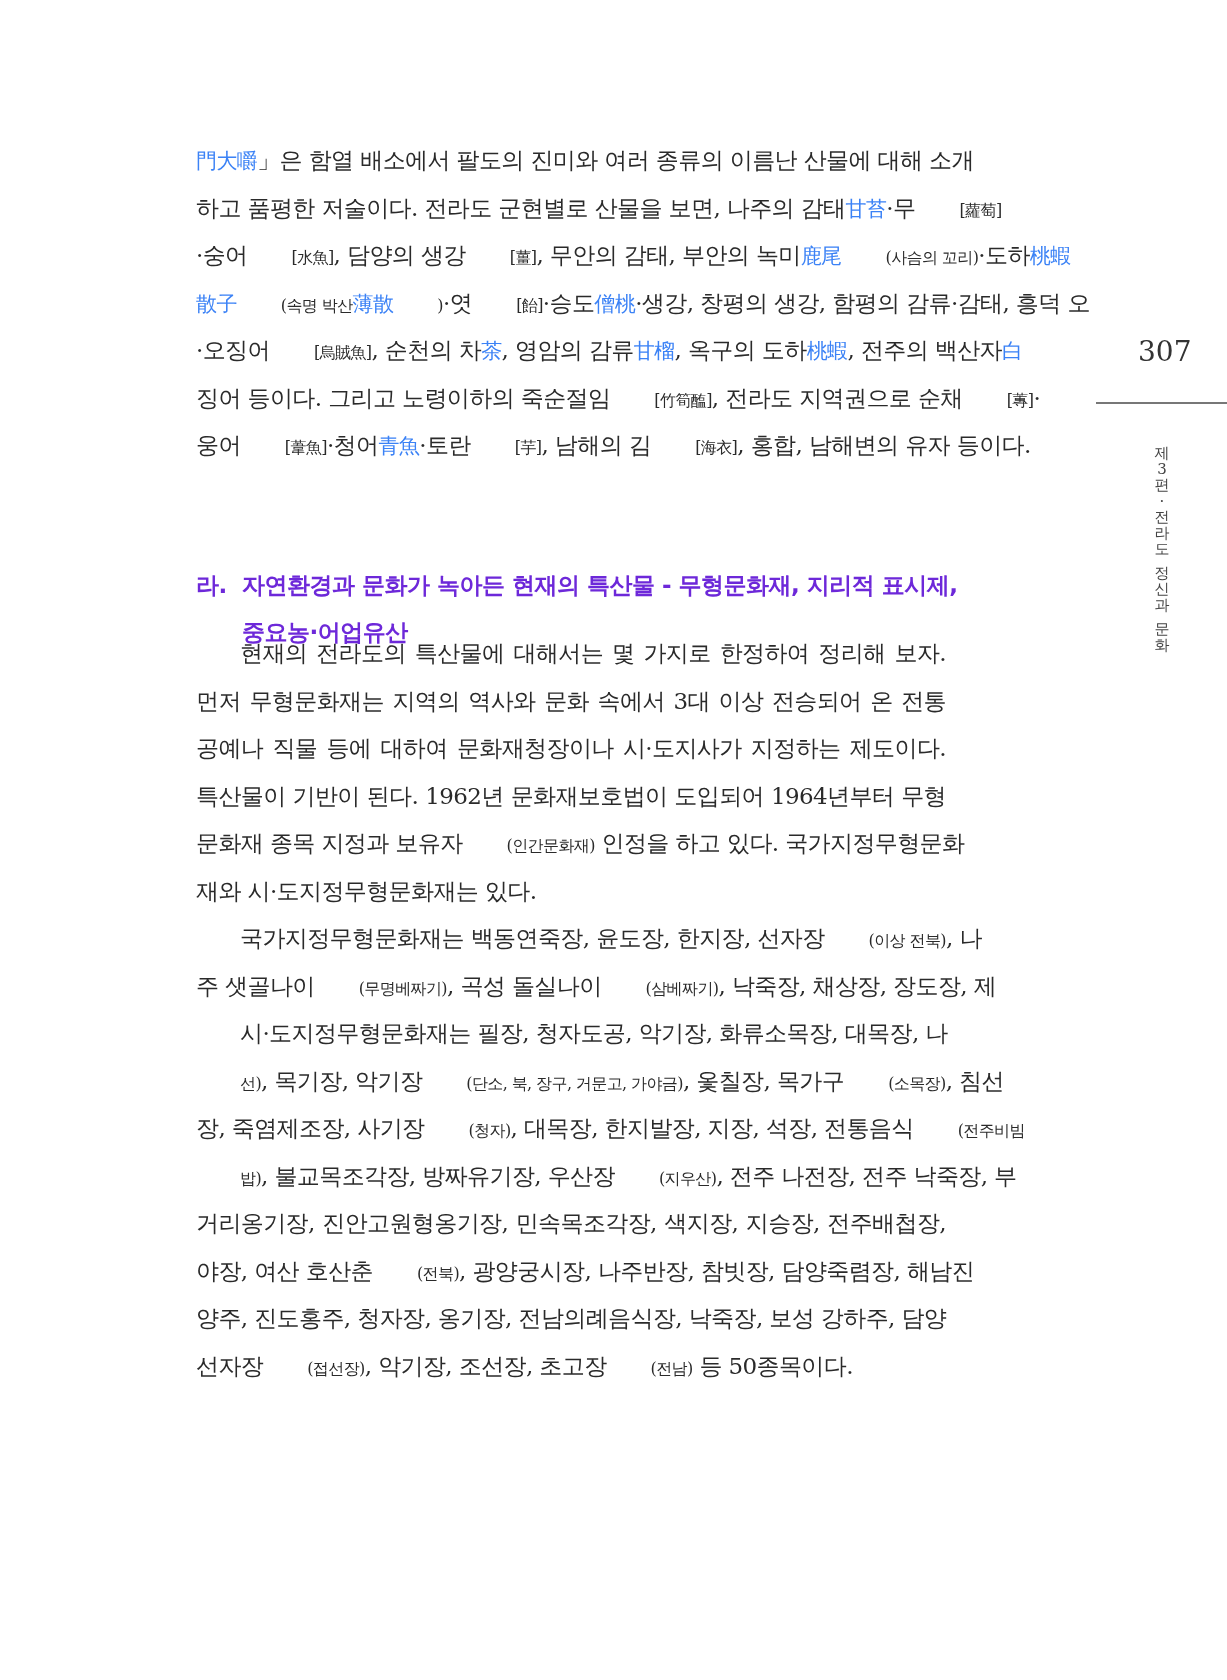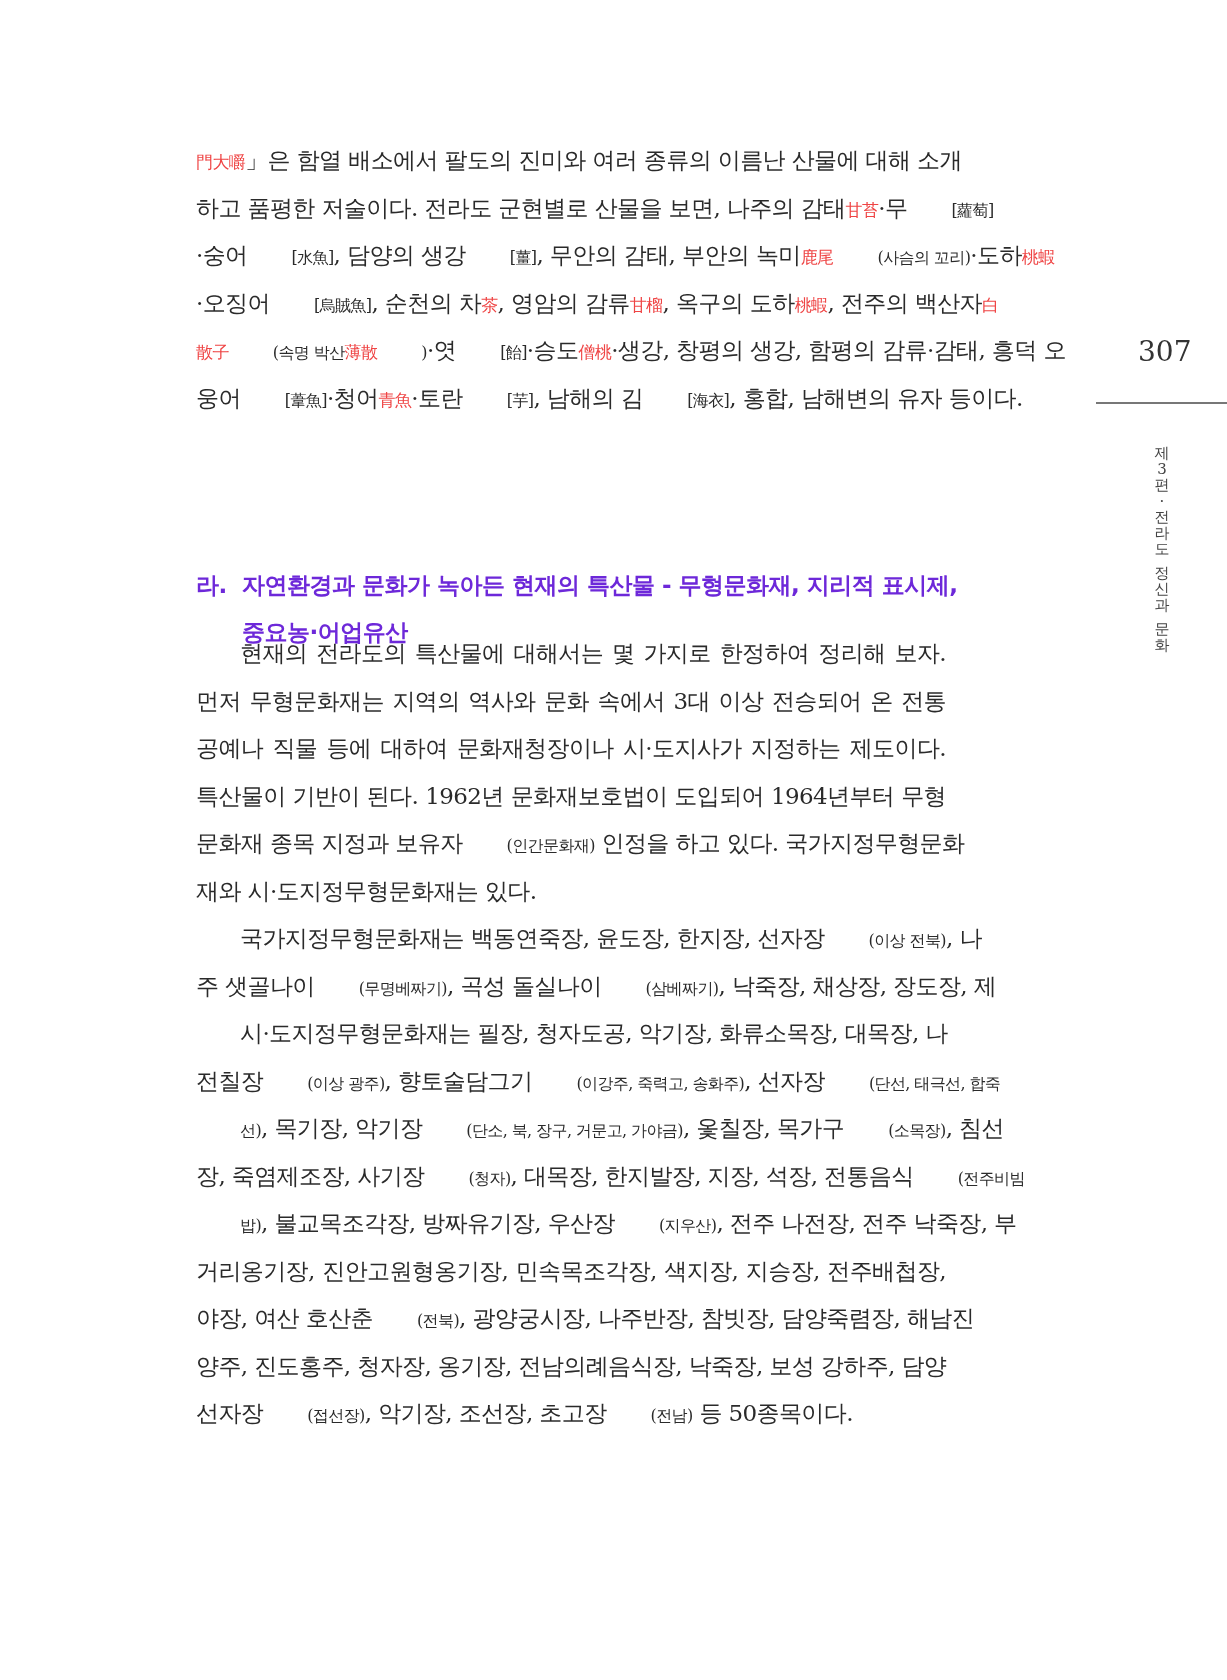--- a/index.html
+++ b/index.html
@@ -3,21 +3,21 @@
 <meta charset="utf-8">
 <style>
   html, body { margin: 0; padding: 0; background: #ffffff; }
   body { width: 1227px; height: 1680px; position: relative; overflow: hidden;
          font-family: "DejaVu Serif", "Liberation Serif", serif; color: #2a2a2a; }
   .body-col { position: absolute; left: 196px; top: 137px; width: 750px; }
   .line { height: 47.5px; line-height: 47.5px; font-size: 23px; white-space: nowrap;
           letter-spacing: -0.6px; text-align: justify; text-align-last: justify; }
   .line.last { text-align-last: left; }
   .line.indent { padding-left: 44px; }
-  .seg-gold { color: #ef4444; font-size: 17px; }
+  .seg-gold { color: #3b82f6; font-size: 21px; }
   .seg-small { font-size: 16px; padding-left: 44px; }
   .heading { position: absolute; left: 196px; top: 562px; width: 760px;
              font-family: "DejaVu Sans", "Liberation Sans", sans-serif; font-weight: bold;
              color: #6d28d9; font-size: 23px; letter-spacing: -0.5px; }
   .heading .hrow { height: 47px; line-height: 47px; white-space: nowrap; }
   .heading .hnum { display: inline-block; width: 46px; }
   .heading .hcont { padding-left: 46px; }
   .body-col2 { position: absolute; left: 196px; top: 630px; width: 750px; }
   .page-number { position: absolute; left: 1138px; top: 335px; font-size: 28px; color: #333;
                  font-family: "DejaVu Serif", "Liberation Serif", serif; }
@@ -28,22 +28,23 @@
   .running-head span { display: block; }
   .running-head .gap { height: 8px; }
 </style>
 </head>
 <body>
 
 <div class="body-col">
     <div class="line"><span class="seg-gold">門大嚼</span><span>」은 함열 배소에서 팔도의 진미와 여러 종류의 이름난 산물에 대해 소개</span></div>
     <div class="line"><span>하고 품평한 저술이다. 전라도 군현별로 산물을 보면, 나주의 감태</span><span class="seg-gold">甘苔</span><span>·무</span><span class="seg-small">[蘿萄]</span></div>
     <div class="line"><span>·숭어</span><span class="seg-small">[水魚]</span><span>, 담양의 생강</span><span class="seg-small">[薑]</span><span>, 무안의 감태, 부안의 녹미</span><span class="seg-gold">鹿尾</span><span class="seg-small">(사슴의 꼬리)</span><span>·도하</span><span class="seg-gold">桃蝦</span></div>
+    <div class="line"><span class="seg-gold">散子</span><span class="seg-small">(속명 박산</span><span class="seg-gold">薄散</span><span class="seg-small">)</span><span>·엿</span><span class="seg-small">[飴]</span><span>·승도</span><span class="seg-gold">僧桃</span><span>·생강, 창평의 생강, 함평의 감류·감태, 흥덕 오</span></div>
     <div class="line"><span>·오징어</span><span class="seg-small">[烏賊魚]</span><span>, 순천의 차</span><span class="seg-gold">茶</span><span>, 영암의 감류</span><span class="seg-gold">甘榴</span><span>, 옥구의 도하</span><span class="seg-gold">桃蝦</span><span>, 전주의 백산자</span><span class="seg-gold">白</span></div>
-    <div class="line"><span class="seg-gold">散子</span><span class="seg-small">(속명 박산</span><span class="seg-gold">薄散</span><span class="seg-small">)</span><span>·엿</span><span class="seg-small">[飴]</span><span>·승도</span><span class="seg-gold">僧桃</span><span>·생강, 창평의 생강, 함평의 감류·감태, 흥덕 오</span></div>
+    <div class="line"><span>징어 등이다. 그리고 노령이하의 죽순절임</span><span class="seg-small">[竹筍醢]</span><span>, 전라도 지역권으로 순채</span><span class="seg-small">[蓴]</span><span>·</span></div>
     <div class="line last"><span>웅어</span><span class="seg-small">[葦魚]</span><span>·청어</span><span class="seg-gold">青魚</span><span>·토란</span><span class="seg-small">[芋]</span><span>, 남해의 김</span><span class="seg-small">[海衣]</span><span>, 홍합, 남해변의 유자 등이다.</span></div>
   </div>
 
 <div class="heading">
   <div class="hrow">
     <span class="hnum">라.</span><span>자연환경과 문화가 녹아든 현재의 특산물 - 무형문화재, 지리적 표시제,</span>
   </div>
   <div class="hrow hcont">중요농·어업유산</div>
 </div>
 
@@ -55,21 +56,20 @@
       <div class="line"><span>특산물이 기반이 된다. 1962년 문화재보호법이 도입되어 1964년부터 무형</span></div>
       <div class="line"><span>문화재 종목 지정과 보유자</span><span class="seg-small">(인간문화재)</span><span> 인정을 하고 있다. 국가지정무형문화</span></div>
       <div class="line last"><span>재와 시·도지정무형문화재는 있다.</span></div>
     </div>
   <div>
       <div class="line indent"><span>국가지정무형문화재는 백동연죽장, 윤도장, 한지장, 선자장</span><span class="seg-small">(이상 전북)</span><span>, 나</span></div>
       <div class="line"><span>주 샛골나이</span><span class="seg-small">(무명베짜기)</span><span>, 곡성 돌실나이</span><span class="seg-small">(삼베짜기)</span><span>, 낙죽장, 채상장, 장도장, 제</span></div>
     </div>
   <div>
       <div class="line indent"><span>시·도지정무형문화재는 필장, 청자도공, 악기장, 화류소목장, 대목장, 나</span></div>
-      <div class="line"><span>전칠장</span><span class="seg-small">(이상 광주)</span><span>, 향토술담그기</span><span class="seg-small">(이강주, 죽력고, 송화주)</span><span>, 선자장</span><span class="seg-small">(단선, 태극선, 합죽</span></div>
       <div class="line"><span class="seg-small">선)</span><span>, 목기장, 악기장</span><span class="seg-small">(단소, 북, 장구, 거문고, 가야금)</span><span>, 옻칠장, 목가구</span><span class="seg-small">(소목장)</span><span>, 침선</span></div>
       <div class="line"><span>장, 죽염제조장, 사기장</span><span class="seg-small">(청자)</span><span>, 대목장, 한지발장, 지장, 석장, 전통음식</span><span class="seg-small">(전주비빔</span></div>
       <div class="line"><span class="seg-small">밥)</span><span>, 불교목조각장, 방짜유기장, 우산장</span><span class="seg-small">(지우산)</span><span>, 전주 나전장, 전주 낙죽장, 부</span></div>
       <div class="line"><span>거리옹기장, 진안고원형옹기장, 민속목조각장, 색지장, 지승장, 전주배첩장,</span></div>
       <div class="line"><span>야장, 여산 호산춘</span><span class="seg-small">(전북)</span><span>, 광양궁시장, 나주반장, 참빗장, 담양죽렴장, 해남진</span></div>
       <div class="line"><span>양주, 진도홍주, 청자장, 옹기장, 전남의례음식장, 낙죽장, 보성 강하주, 담양</span></div>
       <div class="line last"><span>선자장</span><span class="seg-small">(접선장)</span><span>, 악기장, 조선장, 초고장</span><span class="seg-small">(전남)</span><span> 등 50종목이다.</span></div>
     </div>
 </div>
 

